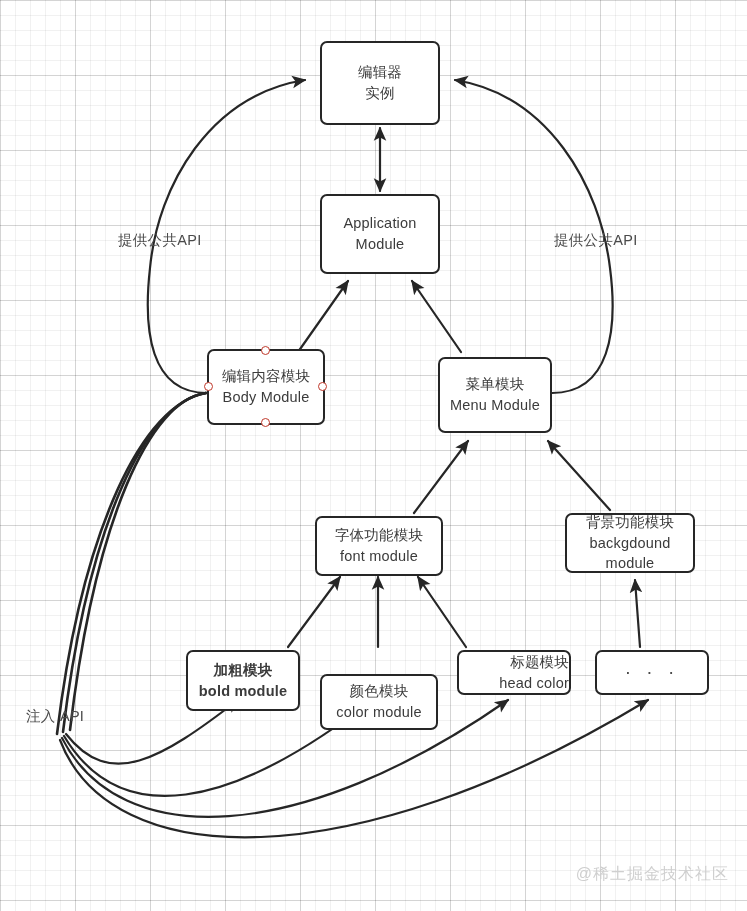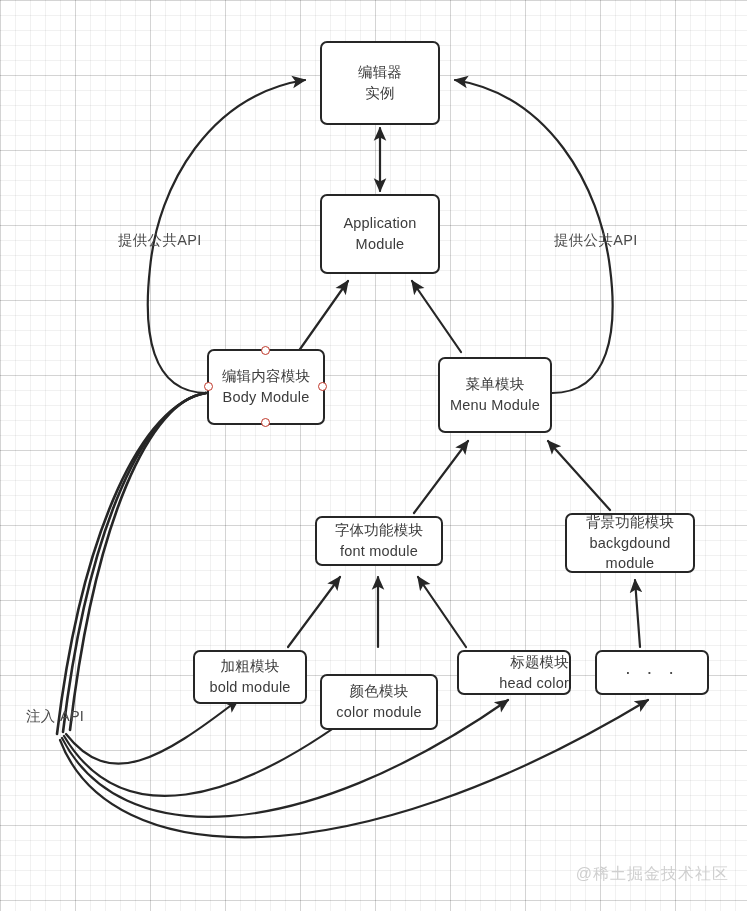--- a/index.html
+++ b/index.html
@@ -151,32 +151,32 @@
     <span class="handle" style="left:100%; top:50%;"></span>
     <span class="handle" style="left:50%; top:100%;"></span>
     <span class="handle" style="left:0; top:50%;"></span>
   </div>
 
   <div class="node" style="left:438px; top:357px; width:114px; height:76px;">
     <span class="ln">菜单模块</span>
     <span class="ln">Menu Module</span>
   </div>
 
-  <div class="node" style="left:315px; top:516px; width:128px; height:50px;">
+  <div class="node" style="left:315px; top:516px; width:128px; height:60px;">
     <span class="ln">字体功能模块</span>
     <span class="ln">font module</span>
   </div>
 
   <div class="node" style="left:565px; top:513px; width:130px; height:60px;">
     <span class="ln">背景功能模块</span>
     <span class="ln">backgdound</span>
     <span class="ln">module</span>
   </div>
 
-  <div class="node" style="left:193px; top:650px; width:114px; height:54px;">
+  <div class="node" style="left:186px; top:650px; width:114px; height:61px;font-weight:bold;">
     <span class="ln">加粗模块</span>
     <span class="ln">bold module</span>
   </div>
 
   <div class="node" style="left:320px; top:650px; width:118px; height:56px;margin-top:24px;">
     <span class="ln">颜色模块</span>
     <span class="ln">color module</span>
   </div>
 
   <div class="node" style="left:457px; top:650px; width:114px; height:45px;align-items:flex-end;">

